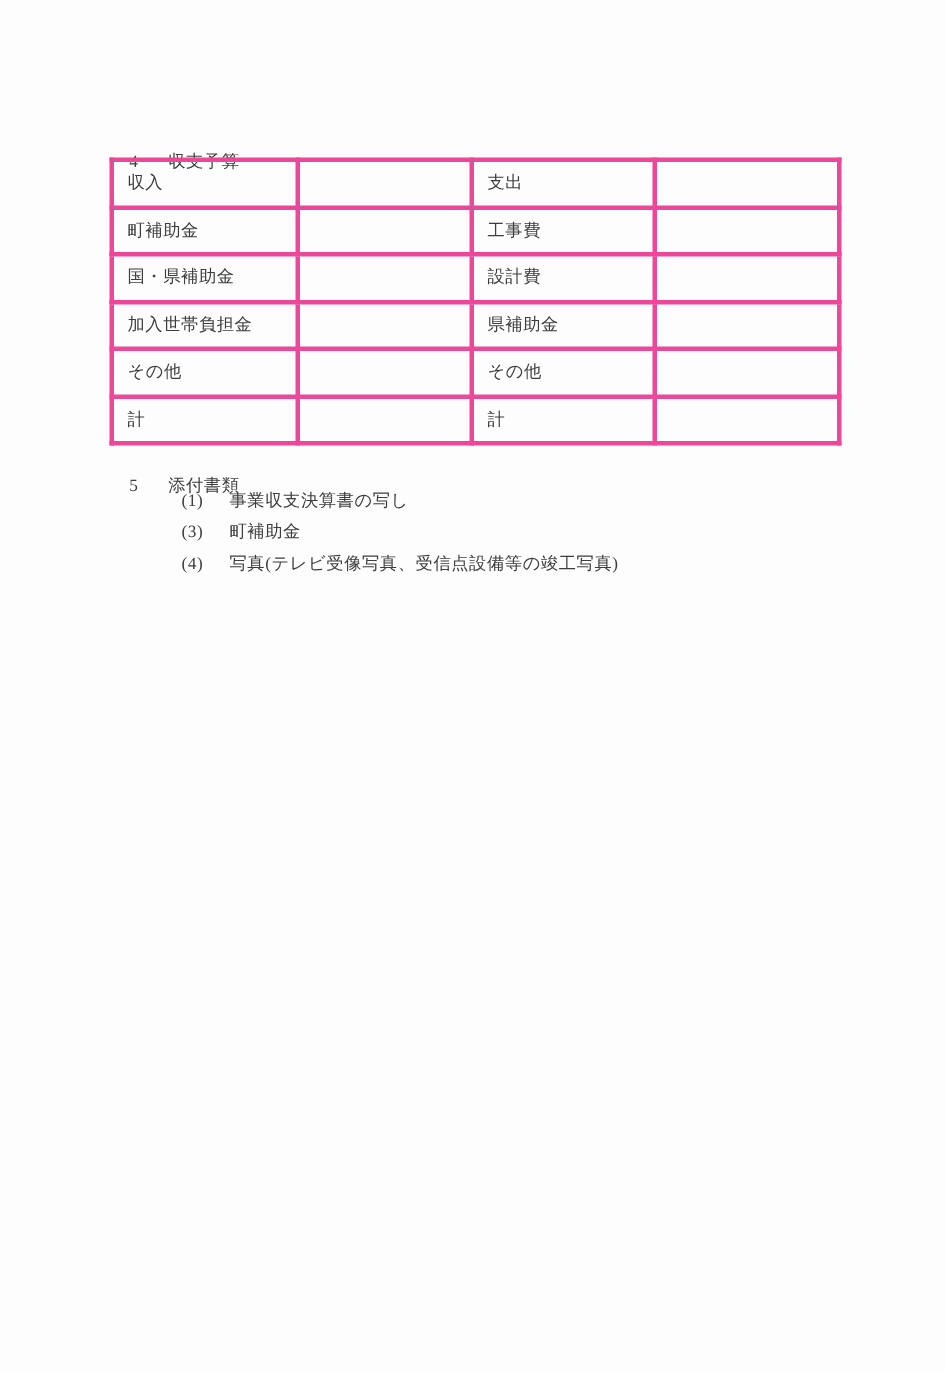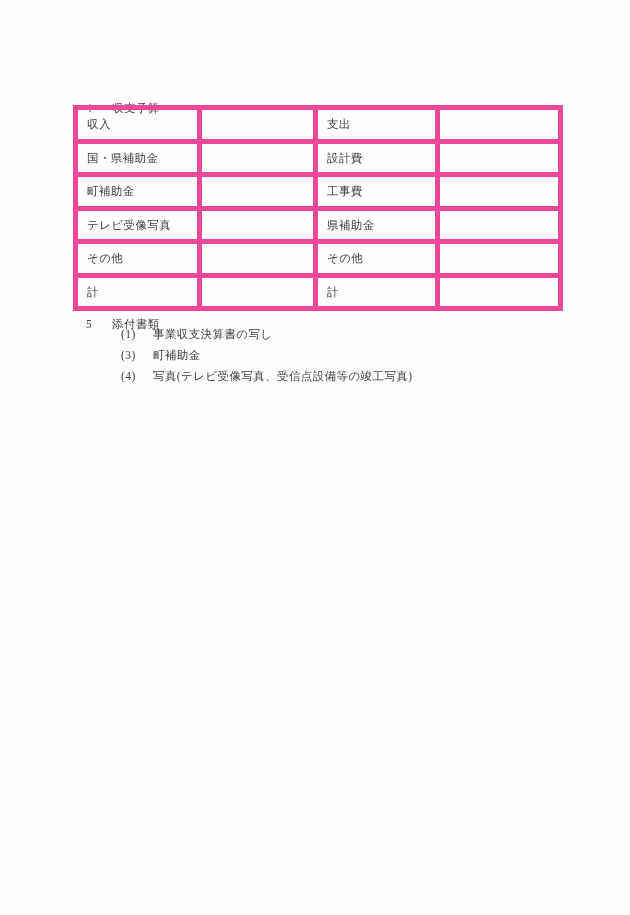--- a/index.html
+++ b/index.html
@@ -51,21 +51,21 @@
   .budget-table {
     position: absolute;
     left: 73px;
     top: 105px;
     width: 485px;
     border-collapse: collapse;
     table-layout: fixed;
     background: transparent;
   }
   .budget-table td {
-    border: 5px solid #ec4899;
+    border: 3px solid #ec4899;
     height: 28.5px;
     padding: 0 0 0 9px;
     font-size: 11.5px;
     line-height: 14px;
     vertical-align: middle;
     letter-spacing: 0.4px;
     color: #3d3d3d;
     white-space: nowrap;
     overflow: hidden;
   }
@@ -127,33 +127,33 @@
       <col class="col-value-r">
     </colgroup>
     <tbody>
       <tr>
         <td>収入</td>
         <td class="cell-empty"></td>
         <td>支出</td>
         <td class="cell-empty"></td>
       </tr>
       <tr>
+        <td>町補助金</td>
+        <td class="cell-empty"></td>
+        <td>工事費</td>
+        <td class="cell-empty"></td>
+      </tr>
+      <tr>
         <td>国・県補助金</td>
         <td class="cell-empty"></td>
         <td>設計費</td>
         <td class="cell-empty"></td>
       </tr>
       <tr>
-        <td>町補助金</td>
-        <td class="cell-empty"></td>
-        <td>工事費</td>
-        <td class="cell-empty"></td>
-      </tr>
-      <tr>
-        <td>テレビ受像写真</td>
+        <td>加入世帯負担金</td>
         <td class="cell-empty"></td>
         <td>県補助金</td>
         <td class="cell-empty"></td>
       </tr>
       <tr>
         <td>その他</td>
         <td class="cell-empty"></td>
         <td>その他</td>
         <td class="cell-empty"></td>
       </tr>

